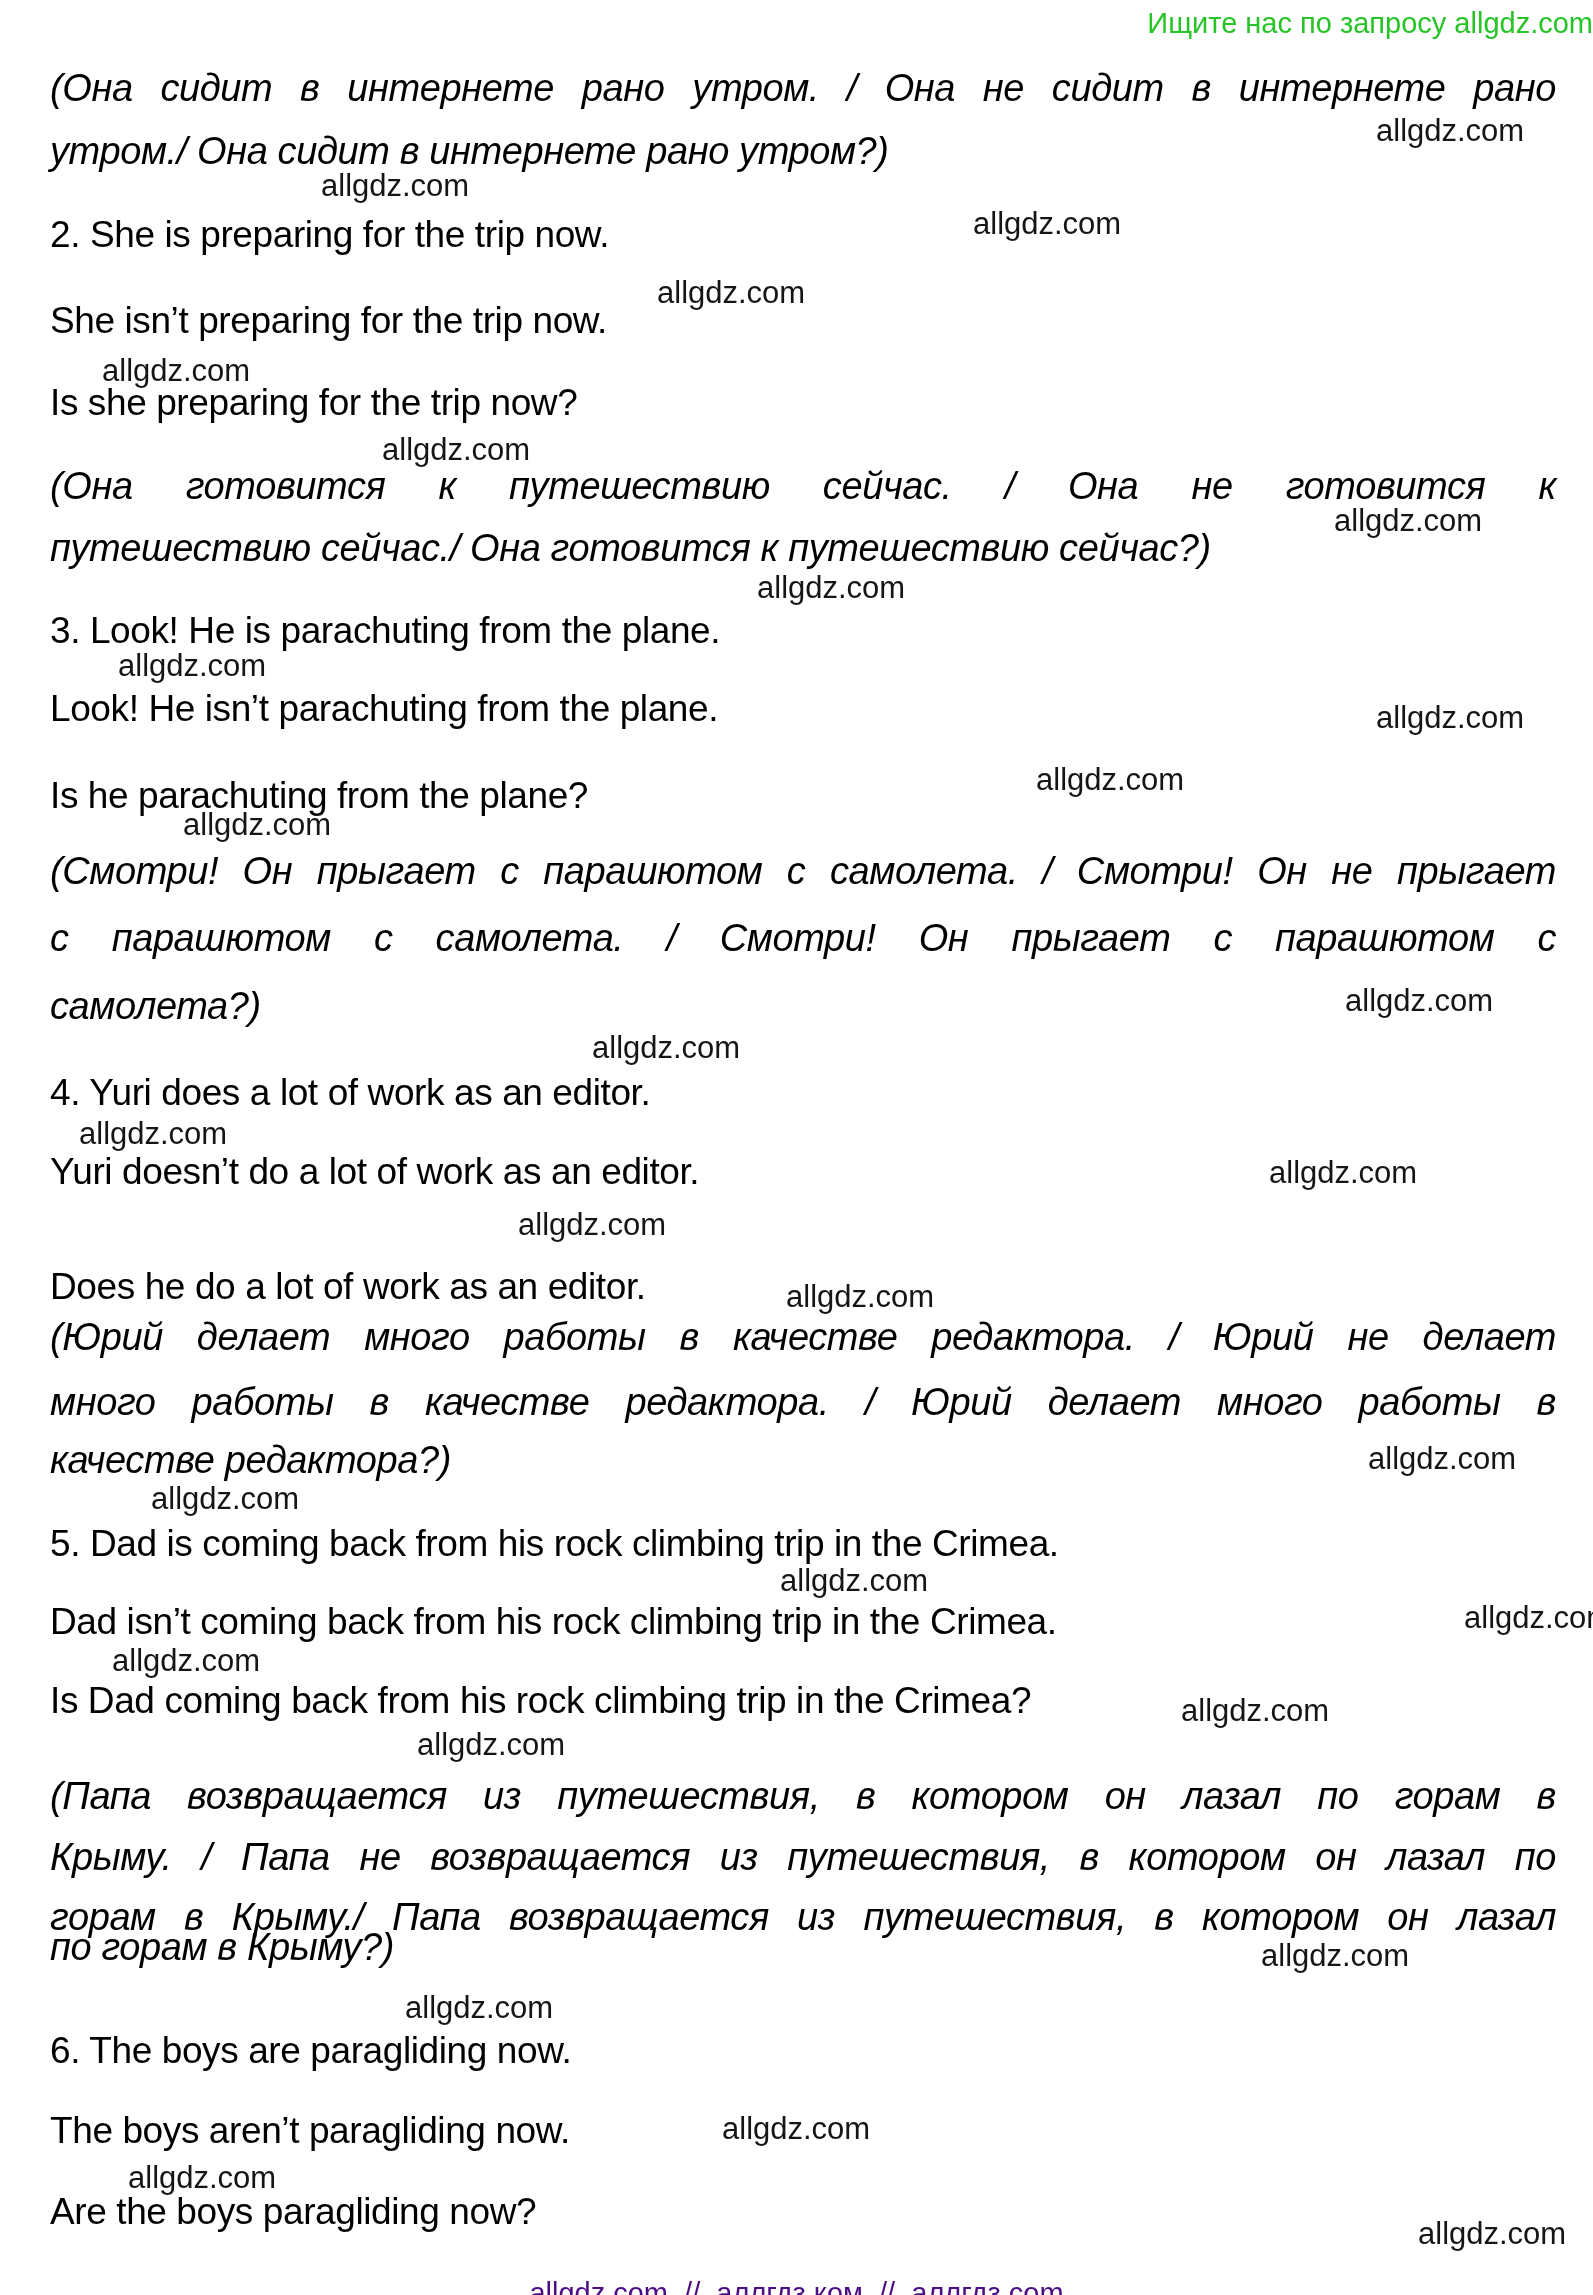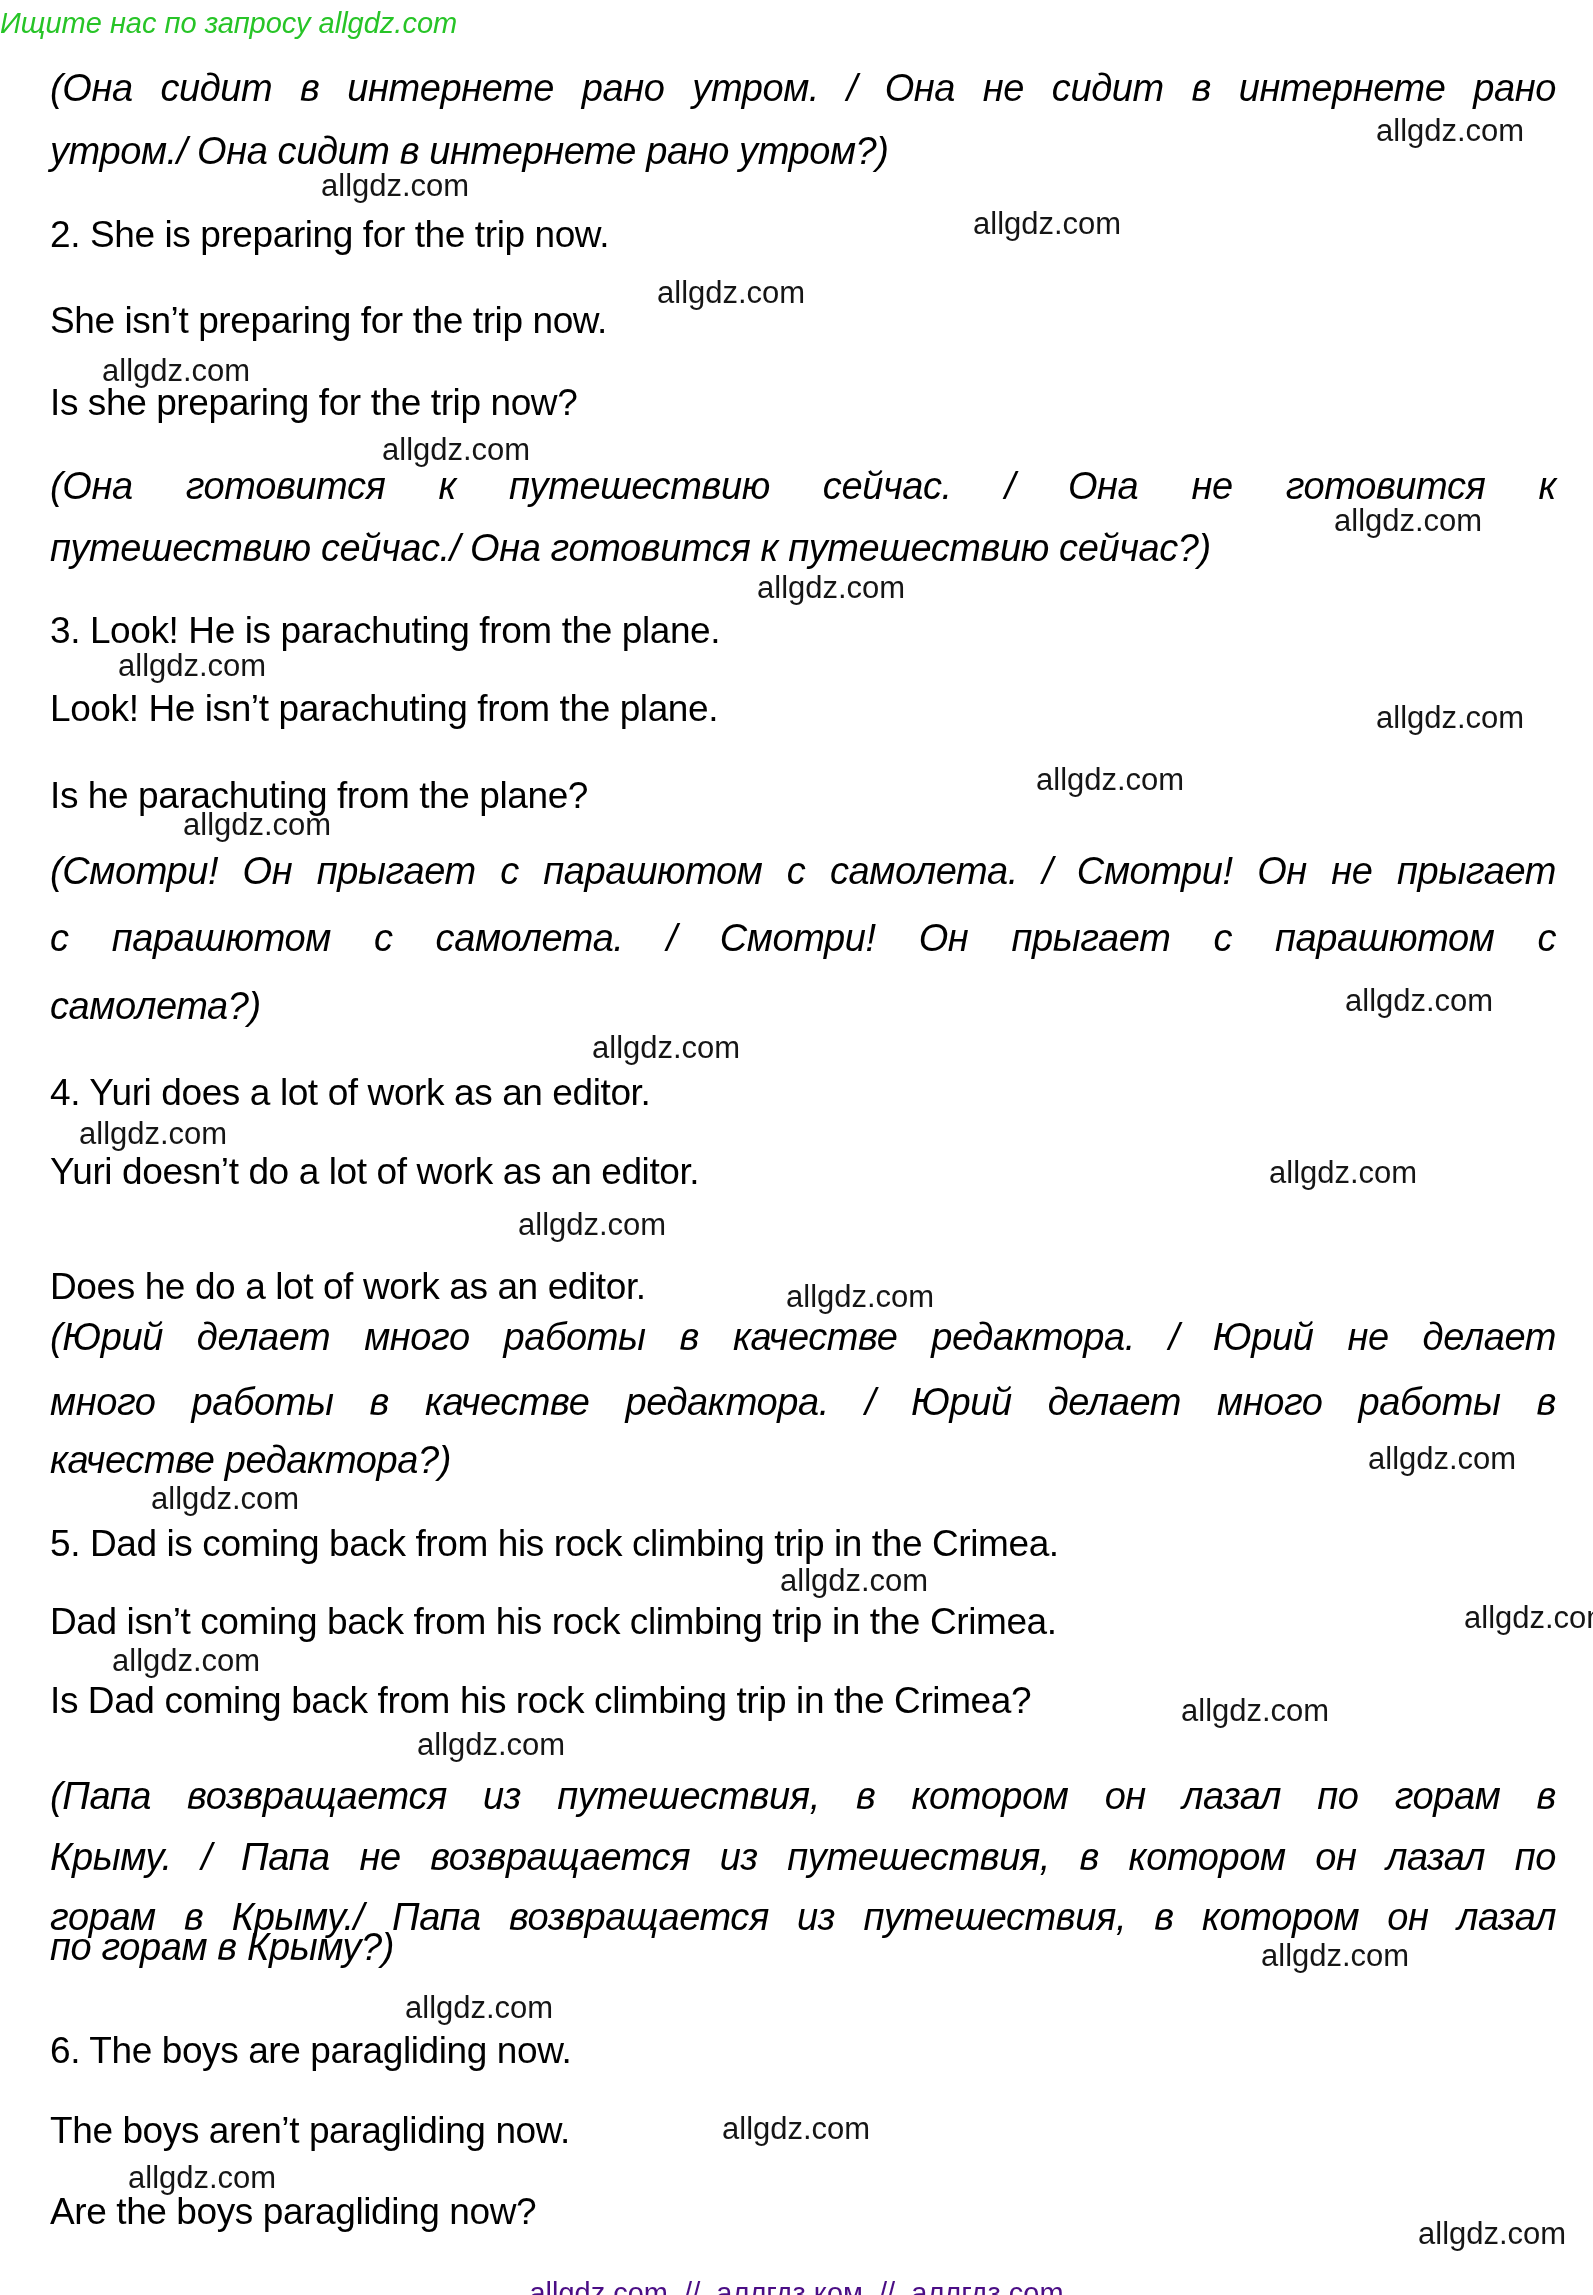--- a/index.html
+++ b/index.html
@@ -6,21 +6,21 @@
   .page{
     position:relative;
     width:1593px;height:2295px;
     background:#ffffff;
     font-family:"Liberation Sans",sans-serif;
     color:#000;
     overflow:hidden;
   }
   .hdr{
     position:absolute;top:6.1px;left:0;width:100%;
-    text-align:left;font-size:29px;line-height:1.2;white-space:pre;font-style:italic;
+    text-align:right;font-size:29px;line-height:1.2;white-space:pre;
   }
   .ftr{
     position:absolute;top:2252px;left:0;width:100%;
     text-align:center;font-size:29px;line-height:1.2;white-space:pre;
   }
   .line{
     position:absolute;left:50px;
     line-height:1.15;white-space:pre;
     letter-spacing:-0.4px;
   }

